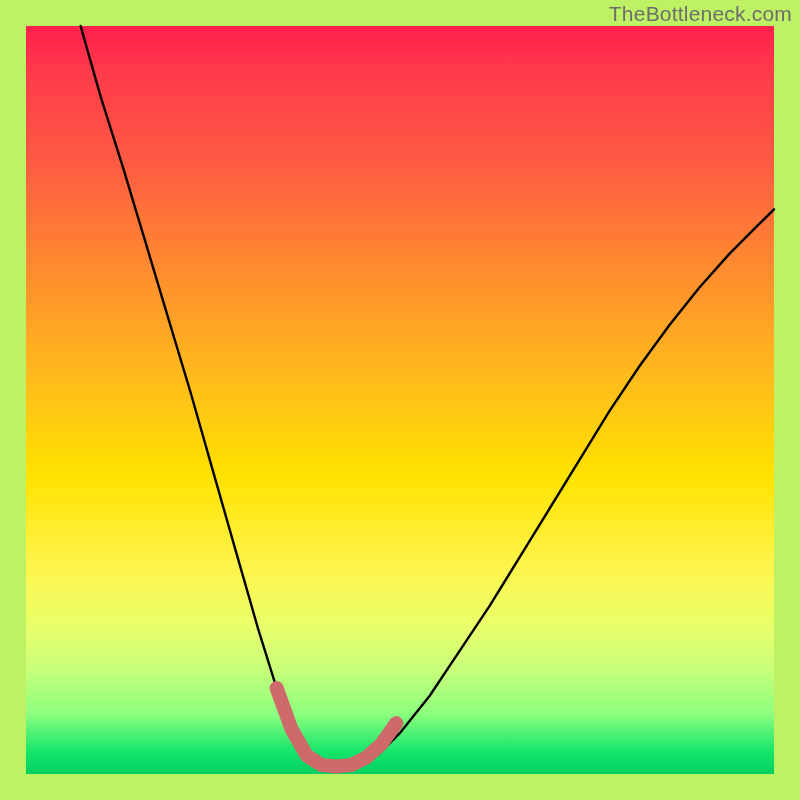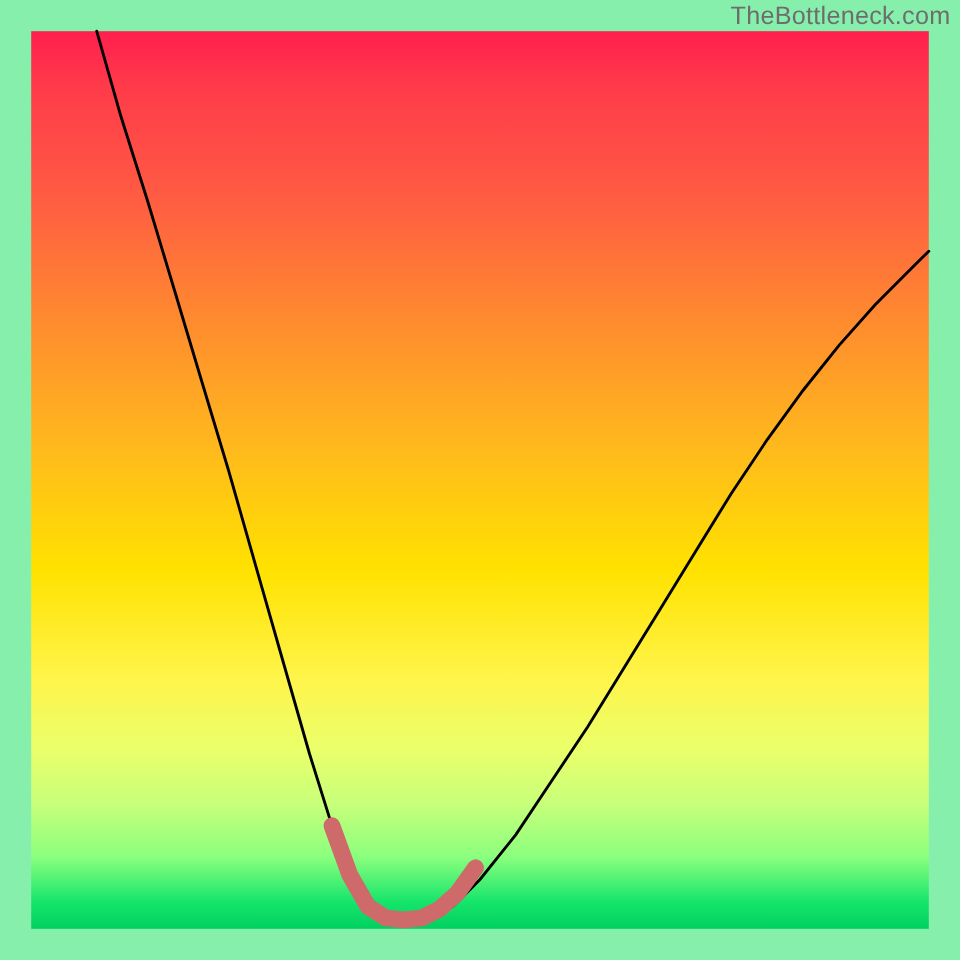--- a/index.html
+++ b/index.html
@@ -10,21 +10,21 @@
     background: #000;
     overflow: hidden;
     font-family: Arial, Helvetica, sans-serif;
   }
   .frame {
     position: absolute;
     left: 0;
     top: 0;
     width: 800px;
     height: 800px;
-    background: #86efac;
+    background: #bef264;
   }
   .plot-area {
     position: absolute;
     left: 26px;
     top: 26px;
     width: 748px;
     height: 748px;
     
     background: linear-gradient(
       to bottom,

